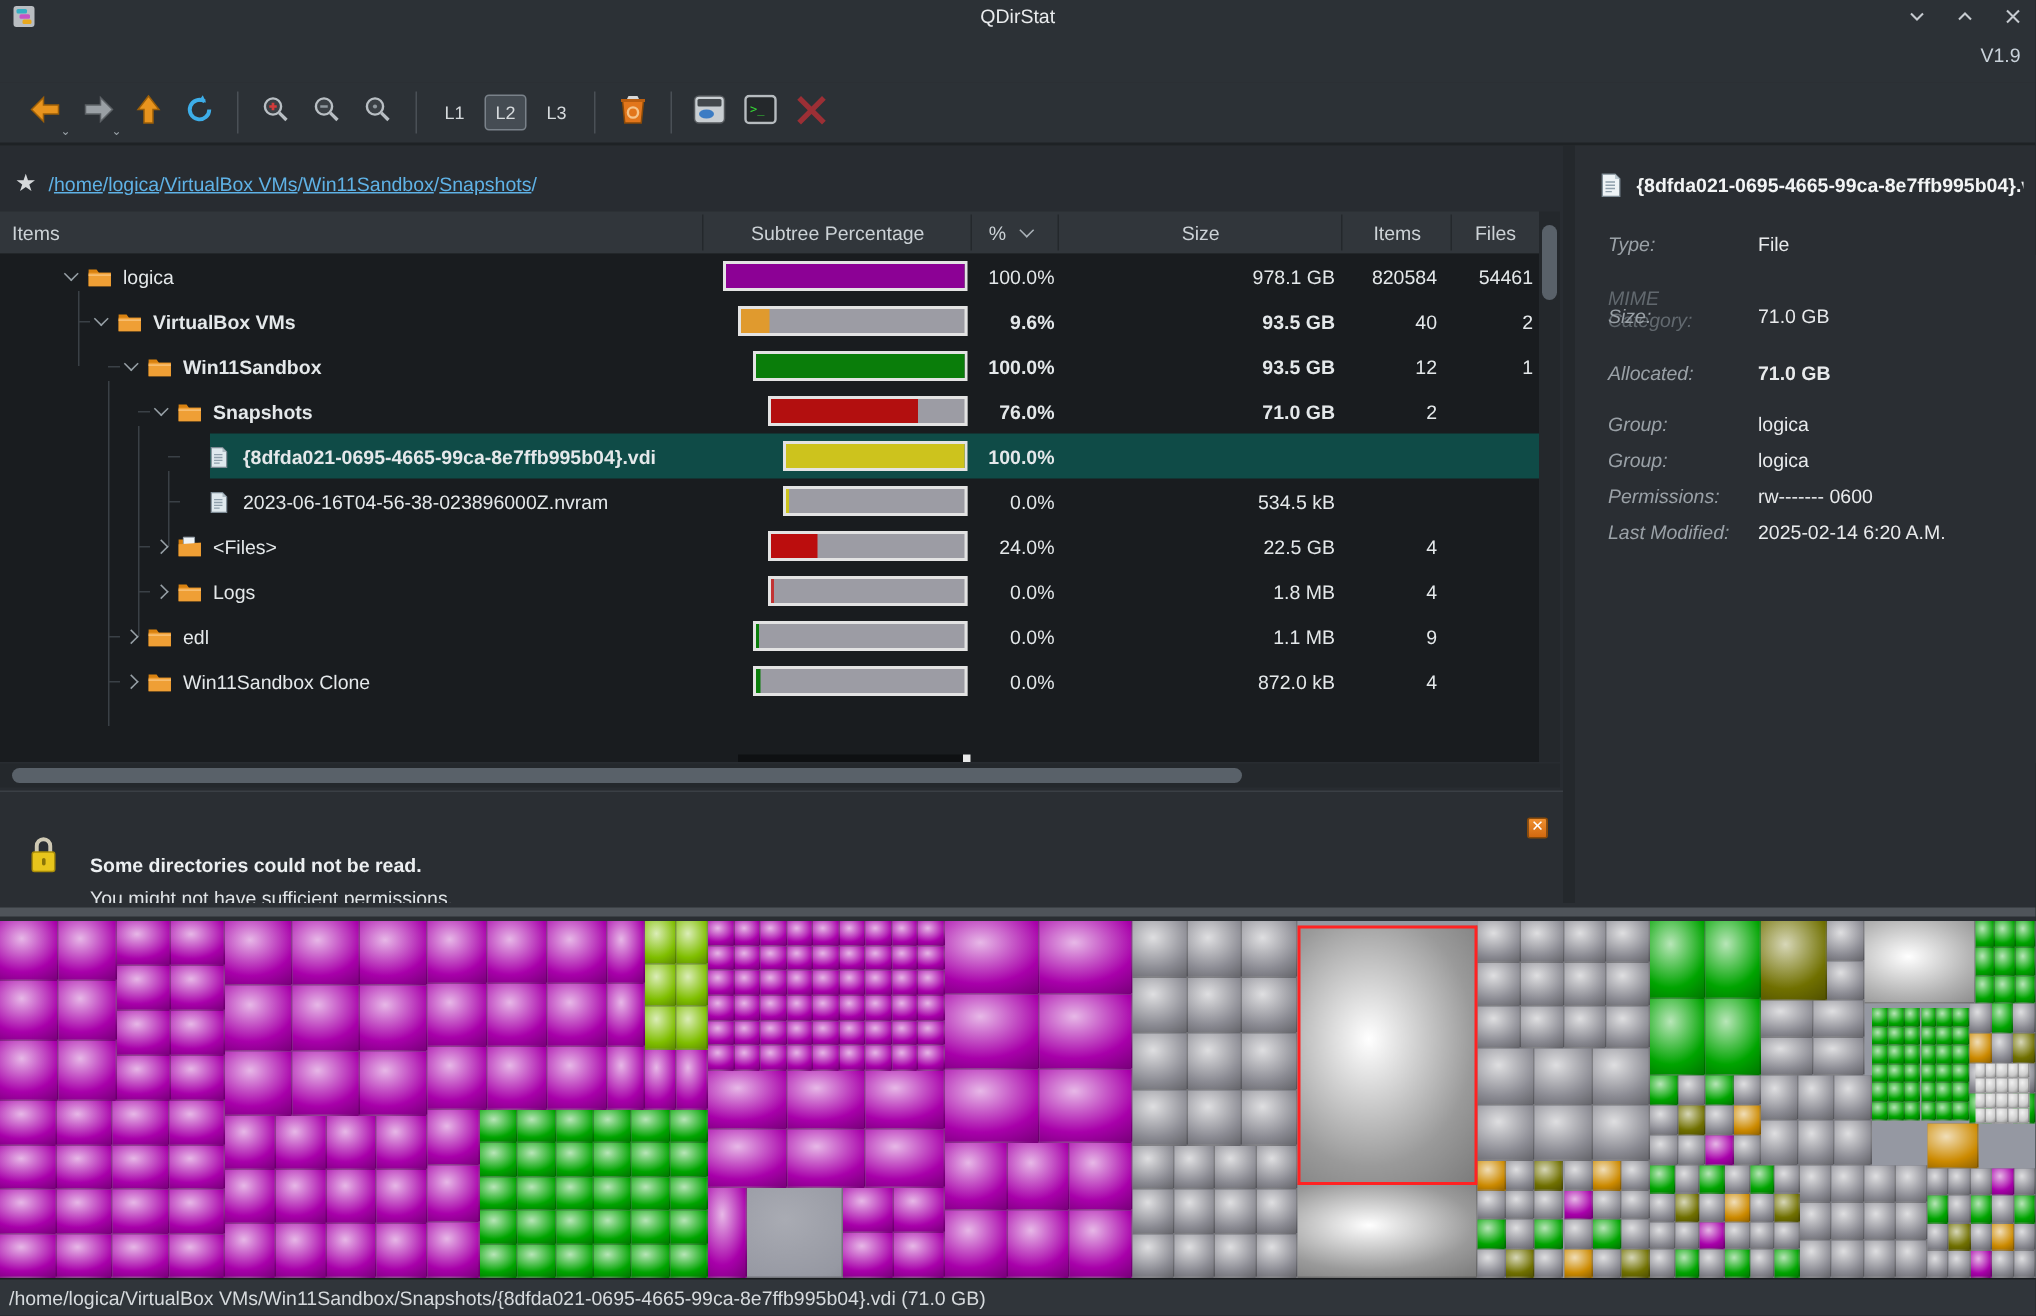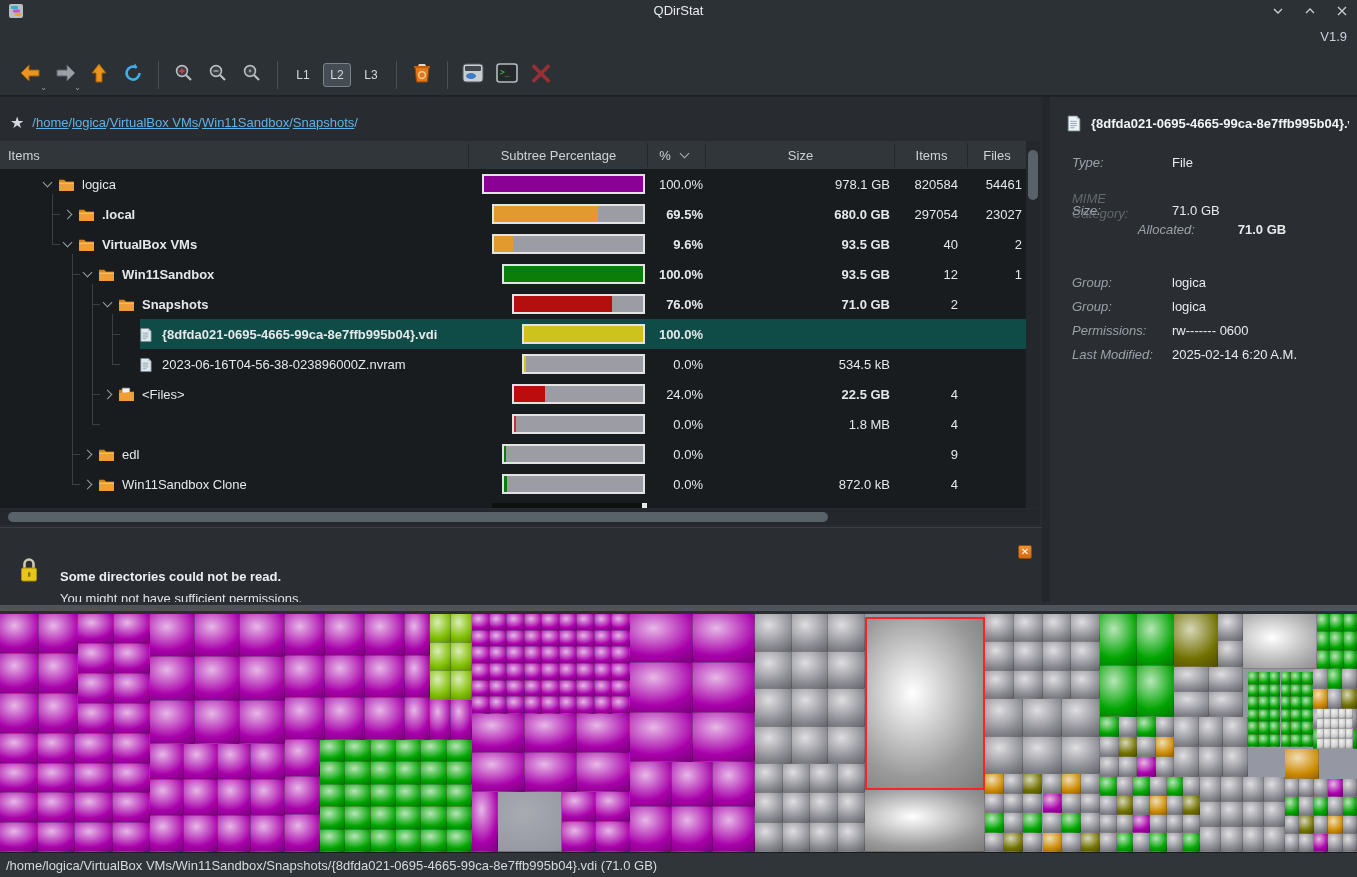--- a/index.html
+++ b/index.html
@@ -264,39 +264,20 @@
           <div class="bar-fill" style="width: 100%; background: rgb(140, 1, 149);"></div>
         </div>
         <span class="cell-num" style="left: 648px; width: 55px;">100.0%</span>
         <span class="cell-num" style="left: 706px; width: 184px;">978.1 GB</span>
         <span class="cell-num" style="left: 895px; width: 63px;">820584</span>
         <span class="cell-num" style="left: 968px; width: 54px;">54461</span>
       </div>
       <div class="row">
         <div class="stub" style="left: 52px; top: 15px; width: 8px;"></div>
         <span class="name-cell bold" style="padding-left: 64px;">
-          <span class="chev closed"></span>
-          <span class="row-icon"><svg width="17" height="15" viewBox="0 0 16 14">
-              <path d="M1 2.5h5l1.5 2H15V13H1z" fill="#d8810f"></path>
-              <path d="M1 4.5h14V13H1z" fill="#ef9f35"></path>
-              <path d="M1 6h14" stroke="#f7bd6e" stroke-width="1"></path>
-            </svg></span>
-          <span>.local</span>
-        </span>
-        <div class="bar-box" style="left: 492px; width: 153px;">
-          <div class="bar-fill" style="width: 69.5%; background: rgb(224, 154, 46);"></div>
-        </div>
-        <span class="cell-num bold" style="left: 648px; width: 55px;">69.5%</span>
-        <span class="cell-num bold" style="left: 706px; width: 184px;">680.0 GB</span>
-        <span class="cell-num" style="left: 895px; width: 63px;">297054</span>
-        <span class="cell-num" style="left: 968px; width: 54px;">23027</span>
-      </div>
-      <div class="row">
-        <div class="stub" style="left: 52px; top: 15px; width: 8px;"></div>
-        <span class="name-cell bold" style="padding-left: 64px;">
           <span class="chev open"></span>
           <span class="row-icon"><svg width="17" height="15" viewBox="0 0 16 14">
               <path d="M1 2.5h5l1.5 2H15V13H1z" fill="#d8810f"></path>
               <path d="M1 4.5h14V13H1z" fill="#ef9f35"></path>
               <path d="M1 6h14" stroke="#f7bd6e" stroke-width="1"></path>
             </svg></span>
           <span>VirtualBox VMs</span>
         </span>
         <div class="bar-box" style="left: 492px; width: 153px;">
           <div class="bar-fill" style="width: 13%; background: rgb(224, 154, 46);"></div>
@@ -390,26 +371,35 @@
               <path d="M1 2.5h5l1.5 2H15V13H1z" fill="#d8810f"></path>
               <path d="M4 1h7v6H4z" fill="#eef3f6" stroke="#98a4ad" stroke-width=".6"></path>
               <path d="M1 5.5L15 4.5V13H1z" fill="#ef9f35"></path>
             </svg></span>
           <span>&lt;Files&gt;</span>
         </span>
         <div class="bar-box" style="left: 512px; width: 133px;">
           <div class="bar-fill" style="width: 24%; background: rgb(187, 13, 13);"></div>
         </div>
         <span class="cell-num" style="left: 648px; width: 55px;">24.0%</span>
-        <span class="cell-num" style="left: 706px; width: 184px; font-weight: bold;">22.5 GB</span>
+        <span class="cell-num" style="left: 706px; width: 184px;">22.5 GB</span>
         <span class="cell-num" style="left: 895px; width: 63px;">4</span>
         <span class="cell-num" style="left: 968px; width: 54px;"></span>
       </div>
       <div class="row">
         <div class="stub" style="left: 92px; top: 15px; width: 8px;"></div>
+        <span class="name-cell" style="padding-left: 104px;">
+          <span class="chev closed"></span>
+          <span class="row-icon"><svg width="17" height="15" viewBox="0 0 16 14">
+              <path d="M1 2.5h5l1.5 2H15V13H1z" fill="#d8810f"></path>
+              <path d="M1 4.5h14V13H1z" fill="#ef9f35"></path>
+              <path d="M1 6h14" stroke="#f7bd6e" stroke-width="1"></path>
+            </svg></span>
+          <span>Logs</span>
+        </span>
         <div class="bar-box" style="left: 512px; width: 133px;">
           <div class="bar-fill" style="width: 1.5%; background: rgb(194, 51, 51);"></div>
         </div>
         <span class="cell-num" style="left: 648px; width: 55px;">0.0%</span>
         <span class="cell-num" style="left: 706px; width: 184px;">1.8 MB</span>
         <span class="cell-num" style="left: 895px; width: 63px;">4</span>
         <span class="cell-num" style="left: 968px; width: 54px;"></span>
       </div>
       <div class="row">
         <div class="stub" style="left: 72px; top: 15px; width: 8px;"></div>
@@ -419,20 +409,21 @@
               <path d="M1 2.5h5l1.5 2H15V13H1z" fill="#d8810f"></path>
               <path d="M1 4.5h14V13H1z" fill="#ef9f35"></path>
               <path d="M1 6h14" stroke="#f7bd6e" stroke-width="1"></path>
             </svg></span>
           <span>edl</span>
         </span>
         <div class="bar-box" style="left: 502px; width: 143px;">
           <div class="bar-fill" style="width: 1.5%; background: rgb(10, 125, 10);"></div>
         </div>
         <span class="cell-num" style="left: 648px; width: 55px;">0.0%</span>
+        <span class="cell-num" style="left: 706px; width: 184px;">1.1 MB</span>
         <span class="cell-num" style="left: 895px; width: 63px;">9</span>
         <span class="cell-num" style="left: 968px; width: 54px;"></span>
       </div>
       <div class="row">
         <div class="stub" style="left: 72px; top: 15px; width: 8px;"></div>
         <span class="name-cell" style="padding-left: 84px;">
           <span class="chev closed"></span>
           <span class="row-icon"><svg width="17" height="15" viewBox="0 0 16 14">
               <path d="M1 2.5h5l1.5 2H15V13H1z" fill="#d8810f"></path>
               <path d="M1 4.5h14V13H1z" fill="#ef9f35"></path>
@@ -492,21 +483,21 @@
           <span class="det-value">File</span>
         </div>
         <div class="det-field" style="top: 82px; margin-top: 12px;">
           <span class="det-label dim">MIME Category:</span>
           <span class="det-value"></span>
         </div>
         <div class="det-field" style="top: 106px;">
           <span class="det-label">Size:</span>
           <span class="det-value">71.0 GB</span>
         </div>
-        <div class="det-field" style="top: 125px; justify-content: center;">
+        <div class="det-field" style="top: 144px;">
           <span class="det-label">Allocated:</span>
           <span class="det-value bold">71.0 GB</span>
         </div>
         <div class="det-field" style="top: 178px;">
           <span class="det-label">Group:</span>
           <span class="det-value">logica</span>
         </div>
         <div class="det-field" style="top: 202px;">
           <span class="det-label">Group:</span>
           <span class="det-value">logica</span>

